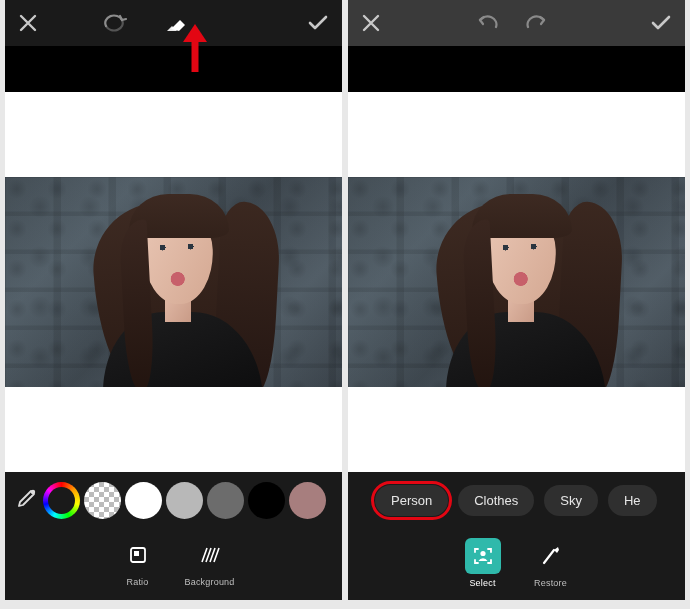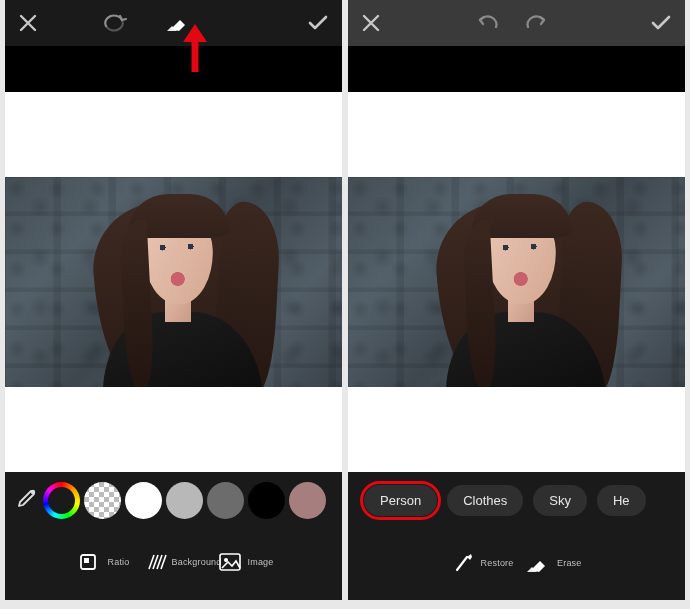--- a/index.html
+++ b/index.html
@@ -198,21 +198,21 @@
   .tools-row {
     height: 72px;
     display:flex;
     align-items:center;
     justify-content:center;
     gap: 16px;
     padding-bottom: 4px;
   }
   .tool {
     display:flex;
-    flex-direction:row;
+    flex-direction:column;
     align-items:center;
     gap: 4px;
     width: 56px;
     cursor:pointer;
   }
   .tool-label {
     color:#bfbfbf;
     font-size: 9px;
     letter-spacing:.2px;
   }
@@ -228,21 +228,21 @@
     background: #2fb9ab;
   }
   .tool.active .tool-label { color:#fff; }
 
   
   .chip-row {
     height: 56px;
     display:flex;
     align-items:center;
     gap: 10px;
-    padding: 0 16px;
+    padding: 0 27px;
     overflow:hidden;
   }
   .chip {
     background:#2f2f2f;
     color:#e6e6e6;
     font-size: 13px;
     padding: 8px 16px;
     border-radius: 18px;
     white-space:nowrap;
     cursor:pointer;
@@ -348,30 +348,20 @@
         <div class="tool-label">Ratio</div>
       </div>
       <div class="tool">
         <div class="tool-ic">
           <svg width="22" height="22" viewBox="0 0 22 22">
             <path d="M3 18 L8 4 M7 18 L12 4 M11 18 L16 4 M15 18 L20 4" stroke="#fff" stroke-width="1.6"></path>
           </svg>
         </div>
         <div class="tool-label">Background</div>
       </div>
-      <div class="tool">
-        <div class="tool-ic">
-          <svg width="24" height="20" viewBox="0 0 24 20">
-              <rect x="2" y="2" width="20" height="16" rx="2" fill="none" stroke="#fff" stroke-width="1.6"></rect>
-              <circle cx="8" cy="8" r="2" fill="#fff"></circle>
-              <path d="M4 16 L10 10 L14 14 L18 9 L22 16" fill="none" stroke="#fff" stroke-width="1.6"></path>
-            </svg>
-        </div>
-        <div class="tool-label">Image</div>
-      </div>
     </div>
   </div>
 </div>
 
 <div class="phone right">
   <div class="topbar dark2">
     <div class="icon-btn">
       <svg width="18" height="18" viewBox="0 0 18 18">
           <path d="M2 2 L16 16 M16 2 L2 16" stroke="#c8c8c8" stroke-width="2.4" stroke-linecap="round"></path>
         </svg>
@@ -417,33 +407,34 @@
   </div>
 
   <div class="bottom-panel">
     <div class="chip-row">
       <div class="chip ring"><span>Person</span></div>
       <div class="chip"><span>Clothes</span></div>
       <div class="chip"><span>Sky</span></div>
       <div class="chip"><span>He</span></div>
     </div>
     <div class="tools-row right">
+      <div class="tool active">
+        <div class="tool-ic">
+          <svg width="24" height="24" viewBox="0 0 24 24">
+            <path d="M4 8 L4 5 L7 5 M17 5 L20 5 L20 8 M20 16 L20 19 L17 19 M7 19 L4 19 L4 16" stroke="#fff" stroke-width="1.8" fill="none" stroke-linecap="round"></path>
+            <circle cx="12" cy="9.5" r="2.6" fill="#fff"></circle>
+            <path d="M7.5 17 A5 5 0 0 1 16.5 17 Z" fill="#fff"></path>
+          </svg>
+        </div>
+        <div class="tool-label">Select</div>
+      </div>
       <div class="tool">
         <div class="tool-ic">
           <svg width="24" height="24" viewBox="0 0 24 24">
             <path d="M5 19 L15 6" stroke="#fff" stroke-width="2.2" stroke-linecap="round"></path>
             <path d="M15 6 L19 3 L20 6 L18 9 Z" fill="#fff"></path>
           </svg>
         </div>
         <div class="tool-label">Restore</div>
       </div>
-      <div class="tool">
-        <div class="tool-ic">
-          <svg width="24" height="22" viewBox="0 0 24 22">
-            <path d="M7 18 L16 9 L21 14 L15 20 Z" fill="#fff"></path>
-            <path d="M3 20 L8 15 L13 20 Z" fill="#fff" opacity="0.9"></path>
-          </svg>
-        </div>
-        <div class="tool-label">Erase</div>
-      </div>
     </div>
   </div>
 </div>
 
 </body></html>

